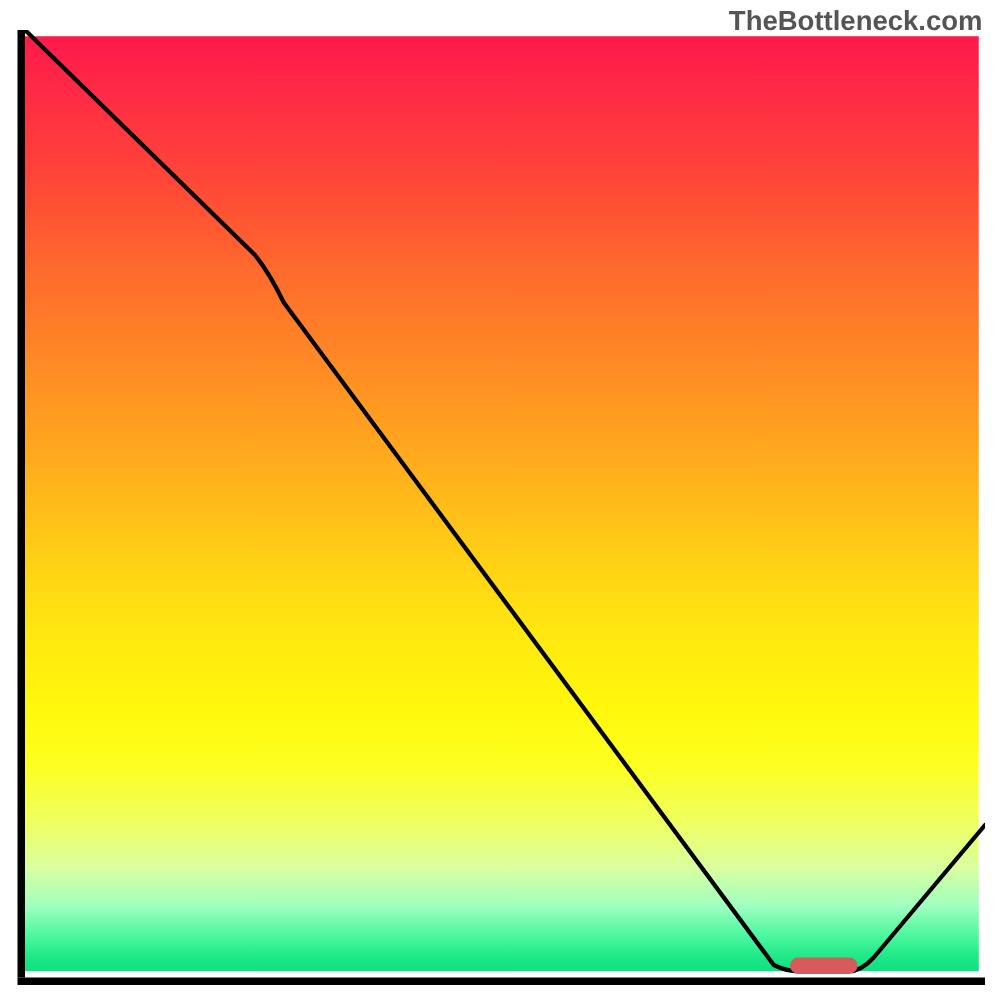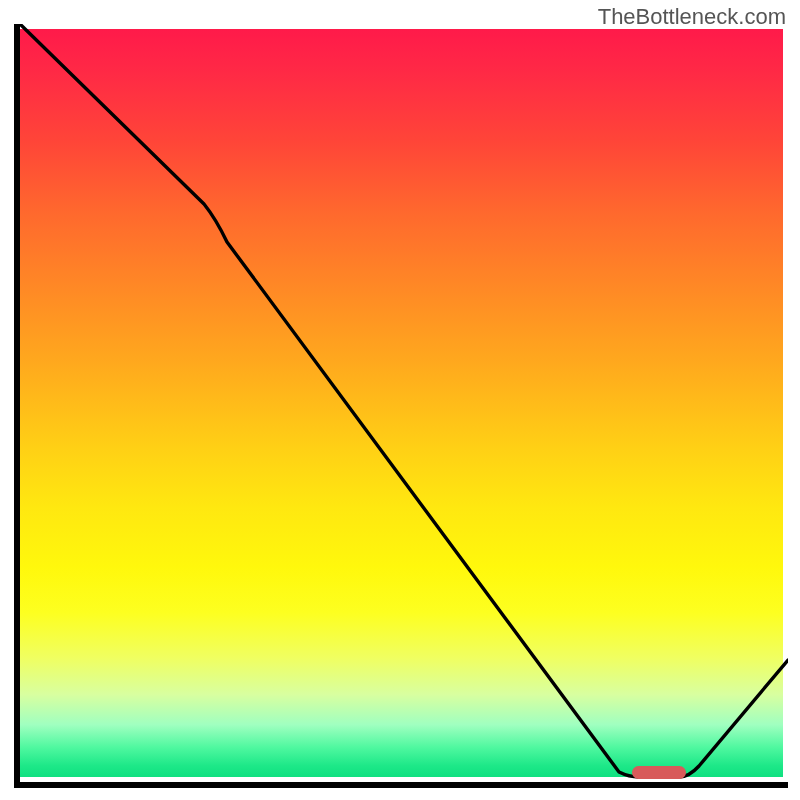--- a/index.html
+++ b/index.html
@@ -12,21 +12,21 @@
     height: 800px;
     background: #ffffff;
     position: relative;
     font-family: Arial, sans-serif;
   }
   .watermark {
     position: absolute;
     top: 4px;
     right: 14px;
     font-size: 22px;
-    font-weight: 400;
+    font-weight: 700;
     color: #555555;
     z-index: 10;
   }
   .chart-frame {
     position: absolute;
     top: 24px;
     left: 14px;
     width: 774px;
     height: 764px;
   }

